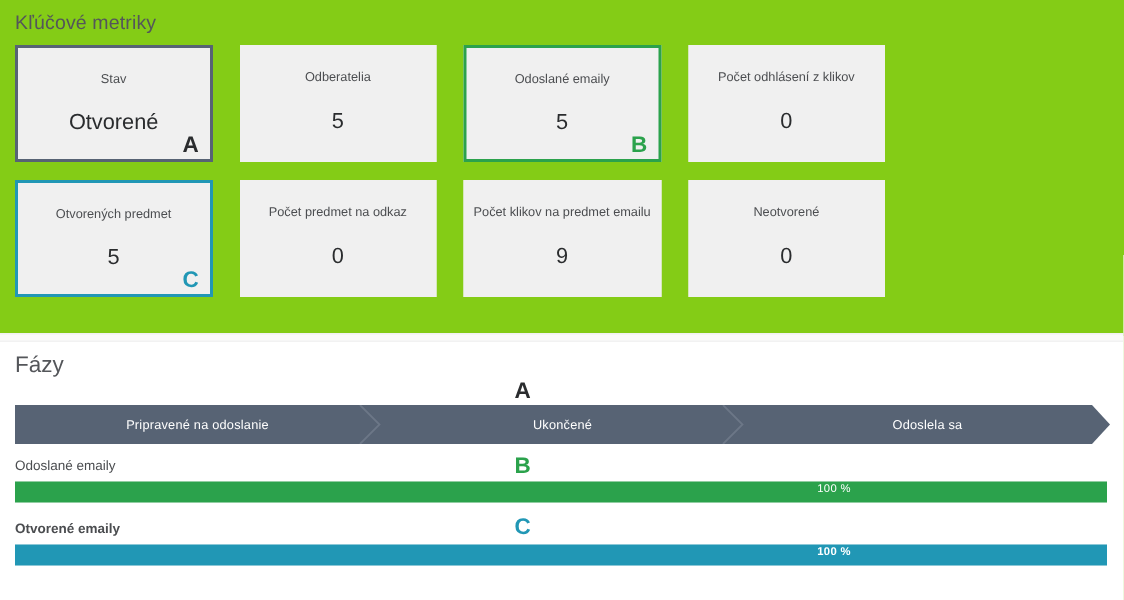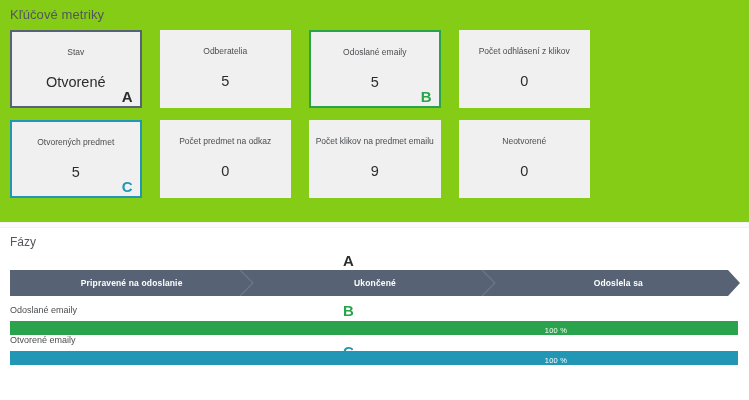--- a/index.html
+++ b/index.html
@@ -96,21 +96,21 @@
 
   
   .section-phases {
     position: absolute;
     left: 0; top: 228px; width: 749px; height: 172px;
     background: #ffffff;
   }
   .phases-title {
     position: absolute;
     left: 10px; top: 7px;
-    font-size: 12px;
+    font-size: 15px;
     color: #54565a;
     white-space: nowrap;
   }
 
   
   .marker {
     position: absolute;
     font-size: 15px;
     font-weight: bold;
     line-height: 16px;
@@ -132,30 +132,30 @@
     position: absolute;
     left: 0; top: 0; width: 730px; height: 26px;
     display: flex;
   }
   .funnel-step {
     flex: 1 1 0;
     display: flex;
     align-items: center;
     justify-content: center;
     font-size: 8.5px;
-    font-weight: bold;
+    font-weight: normal;
     color: #ffffff;
     letter-spacing: .15px;
     white-space: nowrap;
   }
 
   
   .prow { position: absolute; left: 10px; width: 728px; }
   .prow.r1 { top: 76px; }
-  .prow.r2 { top: 106px; }
+  .prow.r2 { top: 118px; font-weight: bold; }
   .prow-label {
     font-size: 9px;
     color: #4b4d50;
     line-height: 12px;
     white-space: nowrap;
   }
   .pbar {
     position: relative;
     margin-top: 5px;
     height: 14px;
@@ -166,21 +166,21 @@
     position: absolute;
     left: 0; top: 0; bottom: 0;
   }
   .pbar-fill.green { background: #2ba24c; }
   .pbar-fill.teal  { background: #2197b5; }
   .pbar-text {
     position: absolute;
     left: 0; top: 0;
     width: 728px; height: 14px;
     display: flex;
-    align-items: flex-end;
+    align-items: flex-start;
     justify-content: center;
     font-size: 7.5px;
     color: #ffffff;
     letter-spacing: .2px;
   }
   .pbar-text span {
     transform: translateX(182px);
     display: inline-block;
     white-space: nowrap;
   }

